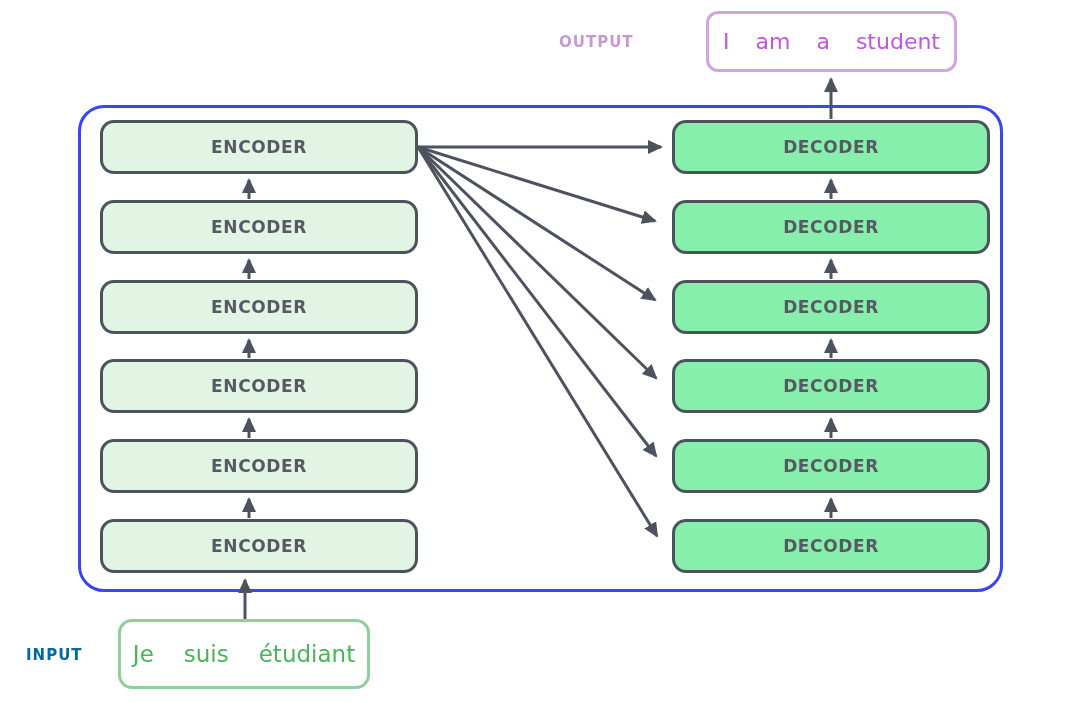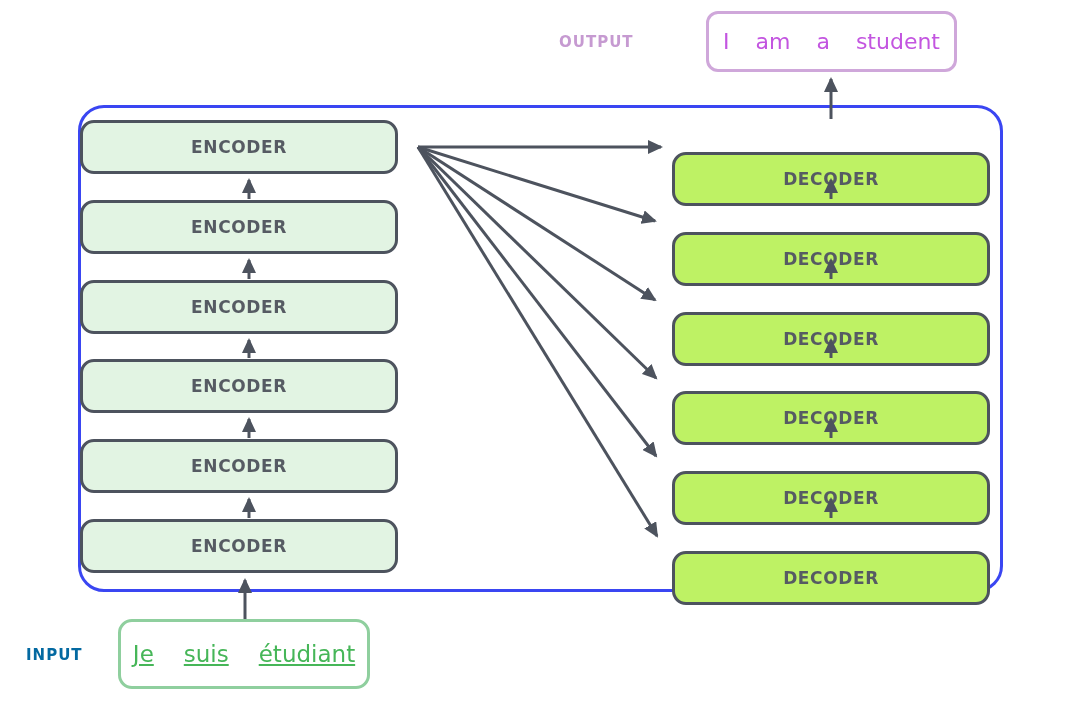--- a/index.html
+++ b/index.html
@@ -11,36 +11,36 @@
     position:absolute;left:78px;top:105px;width:925px;height:487px;
     border:3px solid #3a46f2;border-radius:26px;box-sizing:border-box;z-index:1;
     background:transparent;
   }
   .box{
     position:absolute;width:318px;height:54px;box-sizing:border-box;
     border:3px solid #4d535e;border-radius:14px;z-index:2;
     display:flex;align-items:center;justify-content:center;
     font-size:17px;font-weight:600;letter-spacing:0.6px;color:#565b63;
   }
-  .enc{left:80px;background:#e2f4e3;}
-  .dec{left:672px;background:#bef264;margin-top:32px;}
+  .enc{left:100px;background:#e2f4e3;}
+  .dec{left:672px;background:#86efac;}
   .r1{top:120px}.r2{top:200px}.r3{top:280px}.r4{top:359px}.r5{top:439px}.r6{top:519px}
   .wordbox{
     position:absolute;box-sizing:border-box;background:#fff;z-index:2;
     display:flex;align-items:center;justify-content:center;
   }
   .outputbox{
     left:706px;top:11px;width:251px;height:61px;
     border:3px solid #cfa7da;border-radius:12px;gap:26px;
     font-size:22px;color:#c355e0;
   }
   .inputbox{
     left:118px;top:619px;width:252px;height:70px;
     border:3px solid #8fcf9e;border-radius:14px;gap:30px;
-    font-size:23px;color:#46b658;text-decoration:underline;
+    font-size:23px;color:#46b658;
   }
   .sidelabel{
     position:absolute;z-index:2;font-size:15px;font-weight:600;letter-spacing:1px;
     text-align:left;
   }
   .outlabel{left:559px;top:33px;width:130px;color:#c69ad1;}
   .inlabel{left:26px;top:646px;width:72px;color:#0369a1;}
   svg.arrows{position:absolute;left:0;top:0;z-index:3;pointer-events:none;}
   svg.arrows line{stroke:#4d535e;stroke-width:3;}
 </style>

